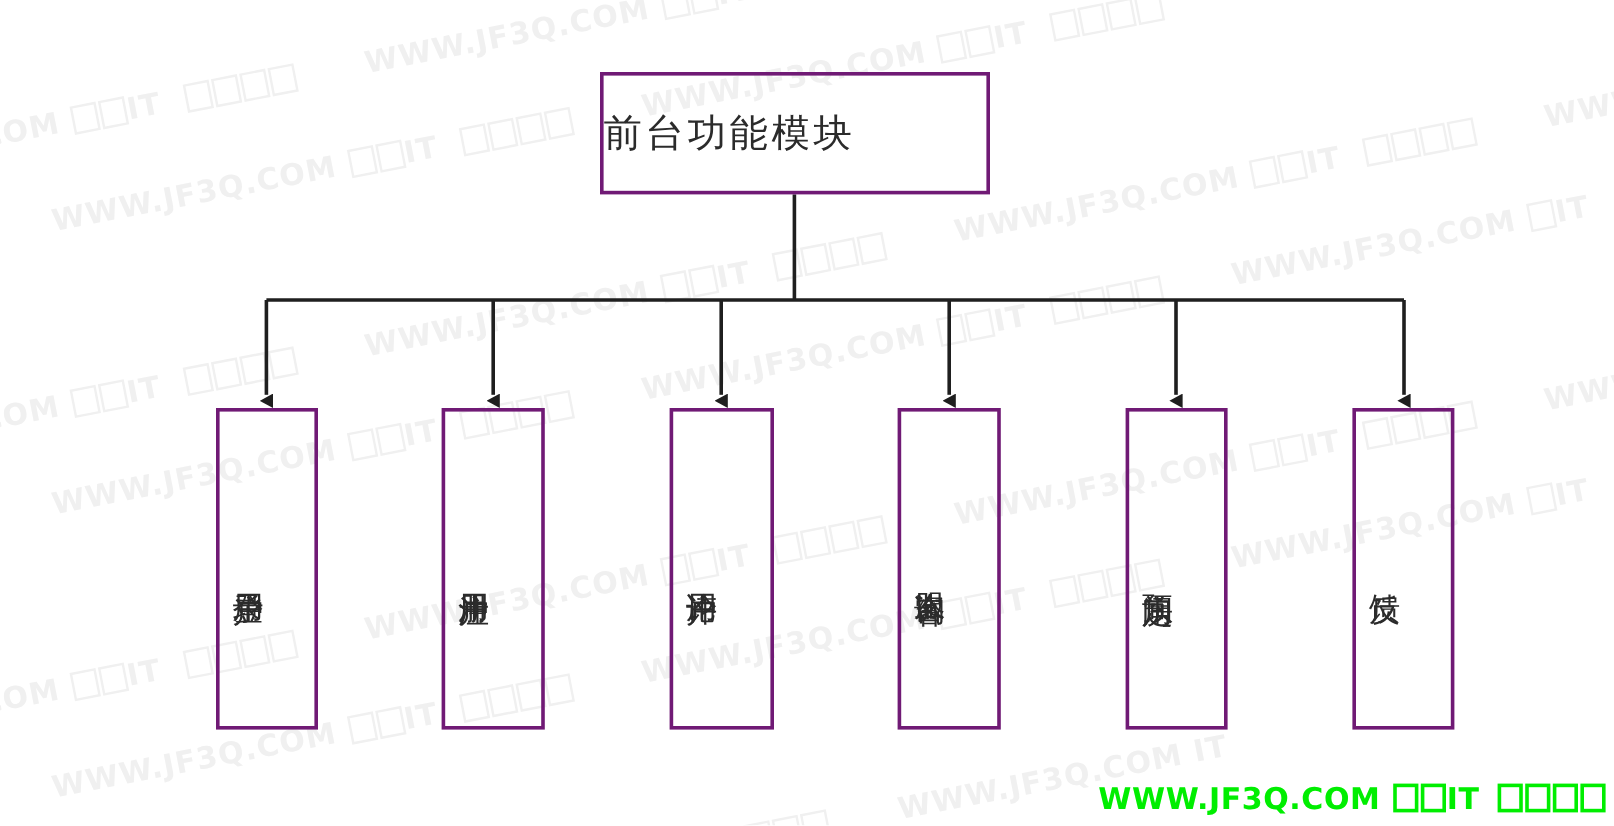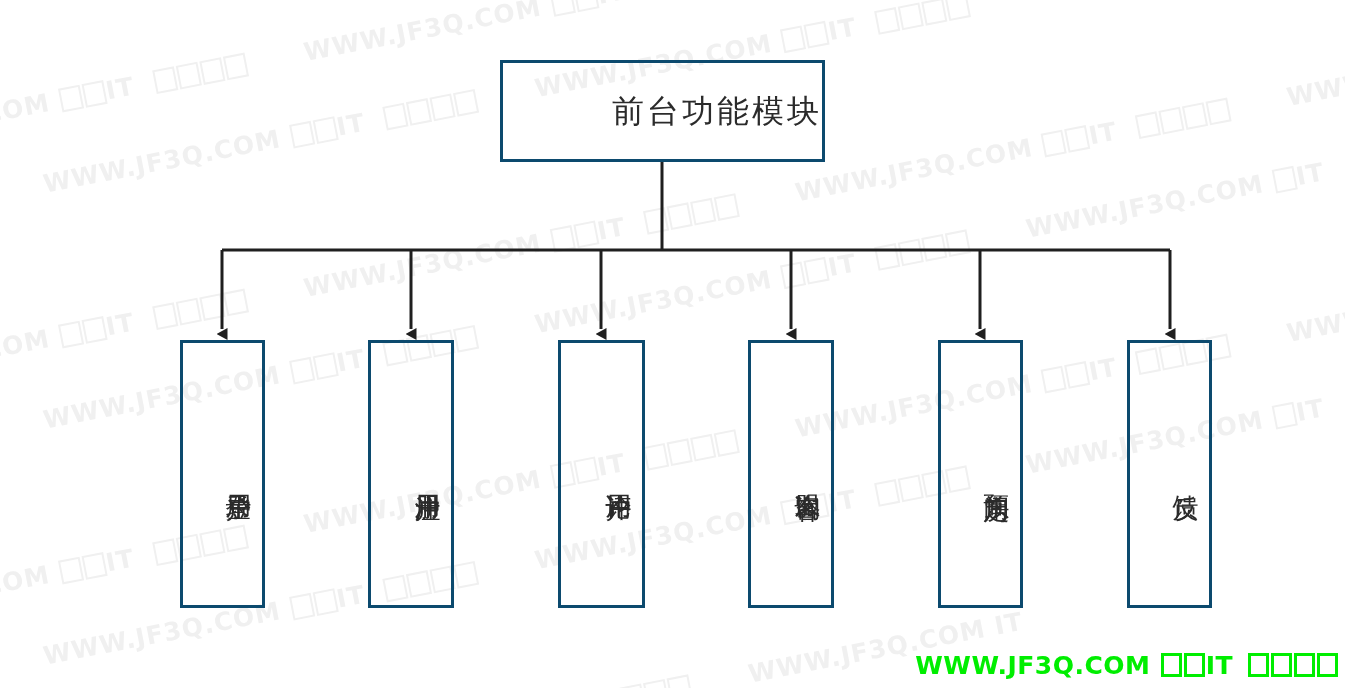--- a/index.html
+++ b/index.html
@@ -60,25 +60,25 @@
     left: 0;
     top: 0;
     width: 1345px;
     height: 688px;
     z-index: 2;
   }
 
   .node {
     position: absolute;
     box-sizing: border-box;
-    border: 3px solid #0c4a6e;
+    border: 3px solid #701a75;
     background: transparent;
     display: flex;
     align-items: center;
-    justify-content: flex-end;
+    justify-content: flex-start;
     color: #2b2b2b;
   }
 
   .node-root {
     font-size: 32px;
     letter-spacing: 3px;
     line-height: 1;
   }
 
   .node-leaf {

